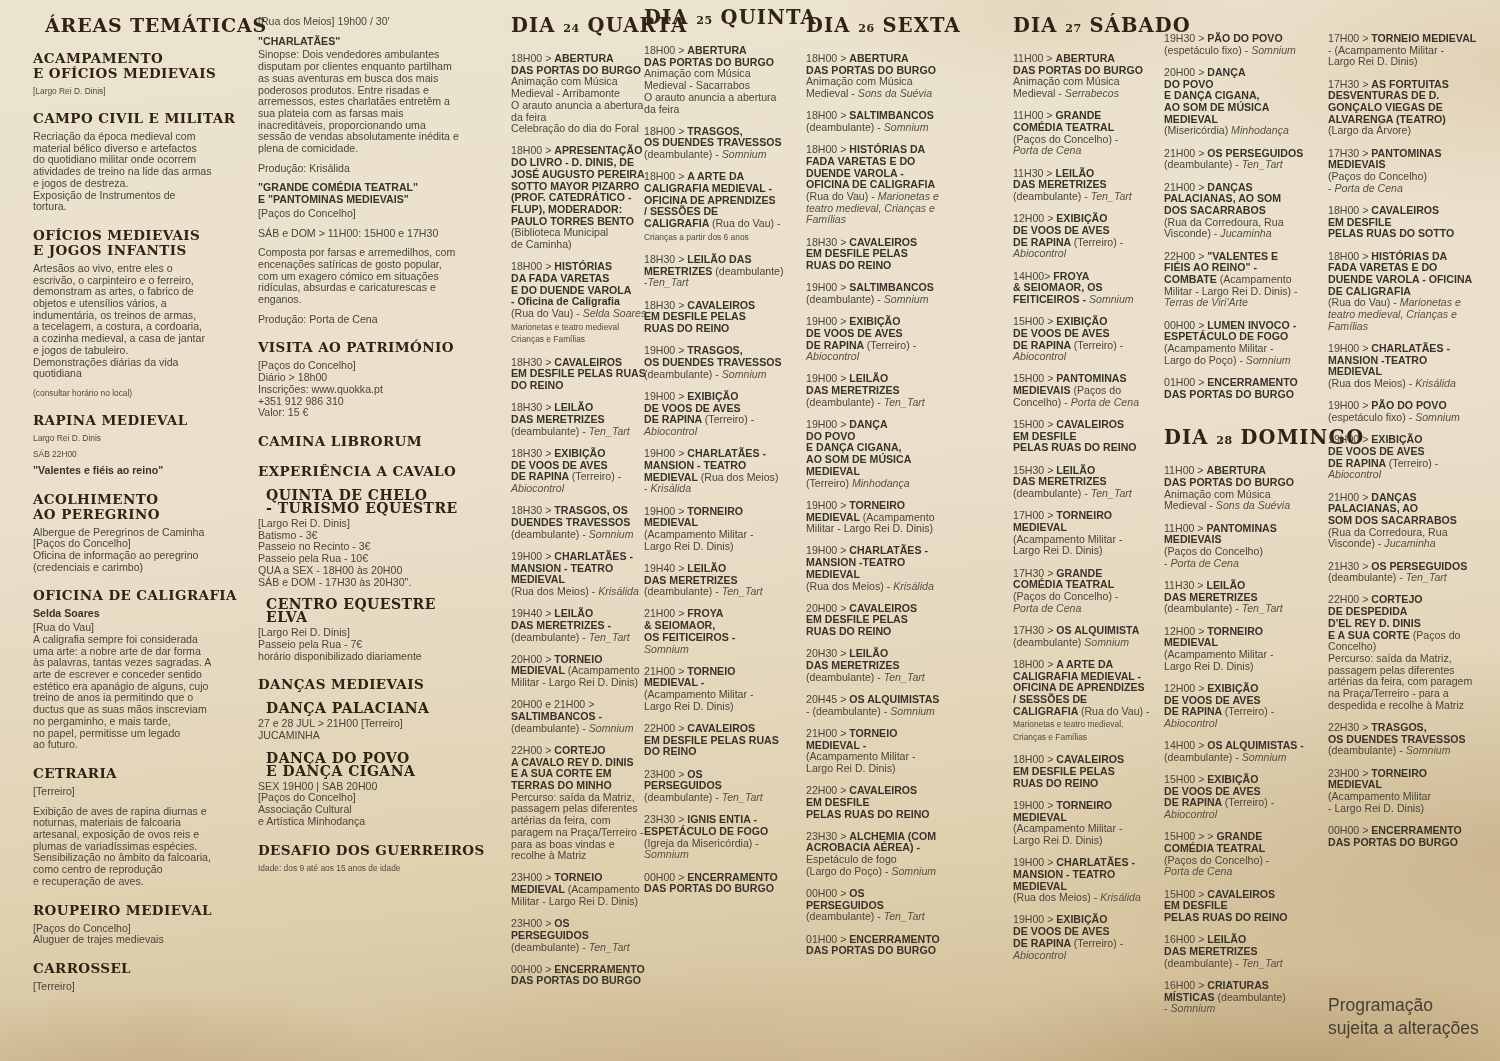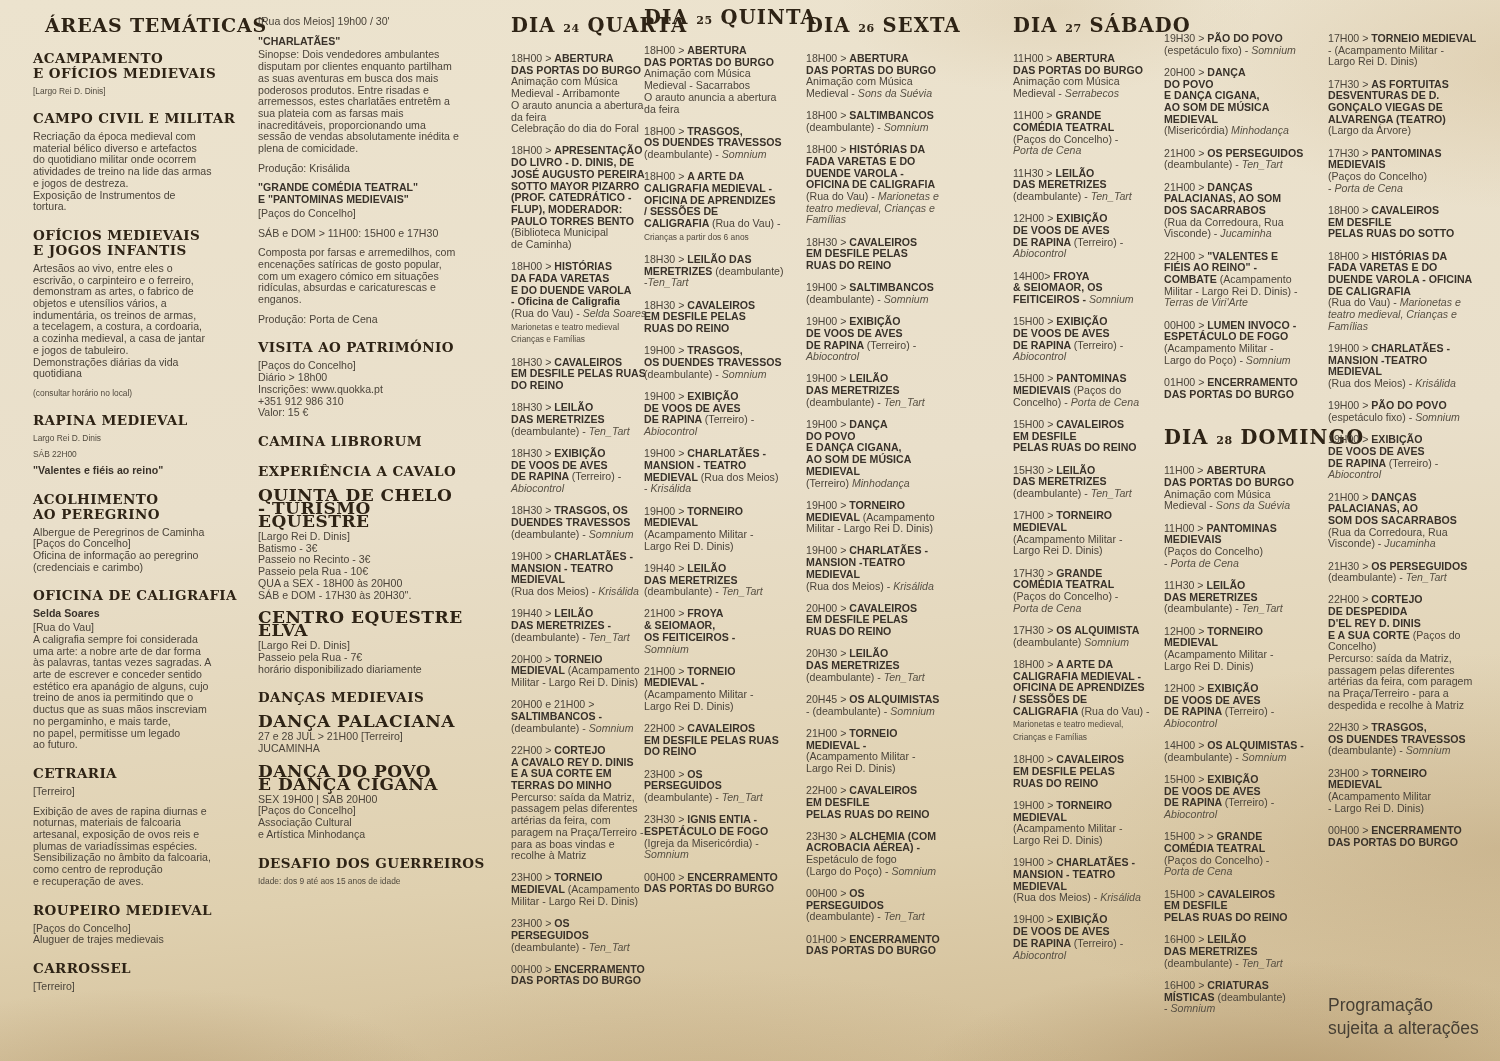--- a/index.html
+++ b/index.html
@@ -27,22 +27,22 @@
   .blk{white-space:pre-line;}
   .blk:first-child{margin-top:0;}
   .t1{font-family:"DejaVu Serif",serif;font-weight:700;font-size:19px;line-height:22px;
       color:#2e2315;letter-spacing:.8px;margin:0 12px 11px;white-space:nowrap;}
   .day{font-family:"DejaVu Serif",serif;font-weight:700;font-size:19.5px;line-height:23px;
       color:#2e2315;letter-spacing:1.1px;margin:0 0 13px;white-space:nowrap;}
   .day .r-d{font-size:11px;letter-spacing:.5px;}
   .day-mid{margin-top:26px;}
   .h2{font-family:"DejaVu Serif",serif;font-weight:700;font-size:13.5px;line-height:15px;
       color:#2e2315;letter-spacing:.4px;margin:15px 0 5px;}
-  .h3{font-family:"DejaVu Serif",serif;font-weight:700;font-size:17px;line-height:13px;
-      color:#2e2315;letter-spacing:.5px;margin:10px 0 3px;}
+  .h3{font-family:"DejaVu Serif",serif;font-weight:700;font-size:14px;line-height:13px;
+      color:#2e2315;letter-spacing:.5px;margin:10px 8px 3px;}
   .p{font-size:10.6px;line-height:11.7px;margin:0 0 8px;}
   .pb{font-size:10.6px;line-height:11.7px;font-weight:700;color:#39322a;margin:3px 0 2px;}
   .sm{font-size:8.4px;line-height:10px;margin:0 0 6px;color:#514a3e;}
   .ev{font-size:10.6px;line-height:11.7px;margin:0 0 10.5px;}
   .r-b{font-weight:700;color:#39322a;}
   .r-i{font-style:italic;color:#575043;}
   .r-s{font-size:8.4px;color:#514a3e;}
   .footer{position:absolute;left:1328px;top:994px;font-size:17.5px;line-height:23px;
       color:#463f34;white-space:pre-line;}
 </style>

